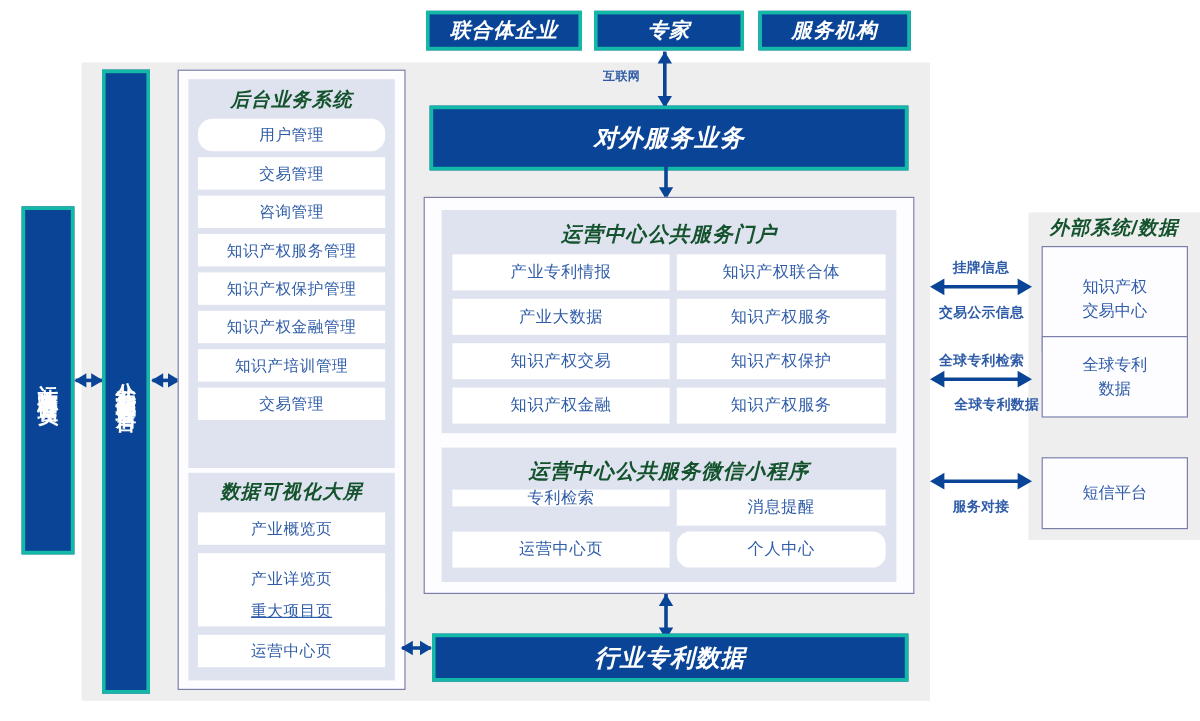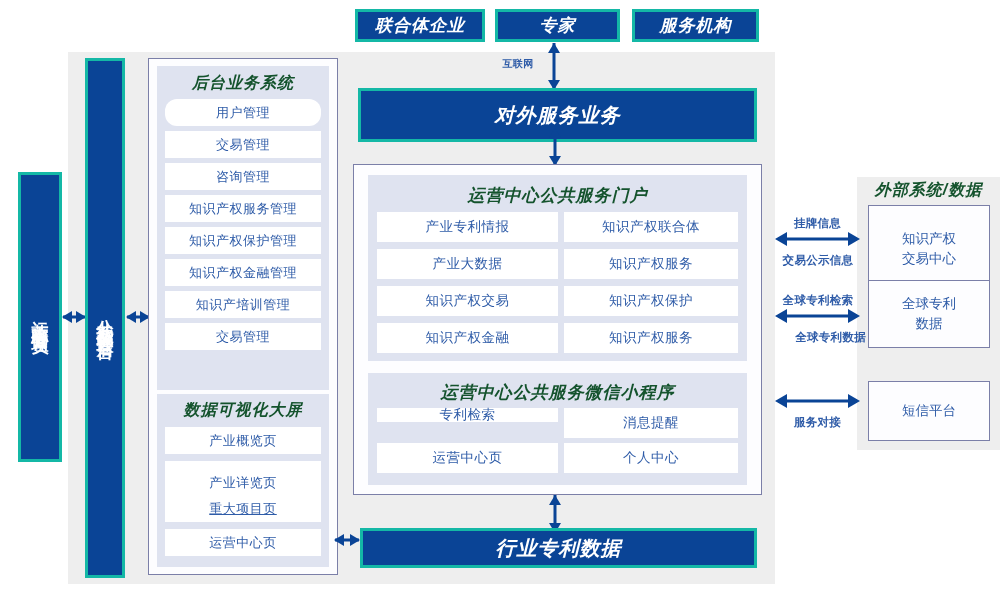--- a/index.html
+++ b/index.html
@@ -150,21 +150,21 @@
 <div class="abs cell" style="left:564px;top:286px;width:174px;height:30px;font-size:13.5px;">知识产权保护</div>
 <div class="abs cell" style="left:377px;top:323px;width:181px;height:30px;font-size:13.5px;">知识产权金融</div>
 <div class="abs cell" style="left:564px;top:323px;width:174px;height:30px;font-size:13.5px;">知识产权服务</div>
 
 <div class="abs lavpanel" style="left:368px;top:373px;width:379px;height:112px;"></div>
 <div class="abs panel-title" style="left:368px;top:381px;width:379px;font-size:17px;">运营中心公共服务微信小程序</div>
 
 <div class="abs cell" style="left:377px;top:408px;width:181px;height:14px;font-size:13.5px;">专利检索</div>
 <div class="abs cell" style="left:564px;top:408px;width:174px;height:30px;font-size:13.5px;">消息提醒</div>
 <div class="abs cell" style="left:377px;top:443px;width:181px;height:30px;font-size:13.5px;">运营中心页</div>
-<div class="abs cell" style="left:564px;top:443px;width:174px;height:30px;font-size:13.5px;">个人中心</div>
+<div class="abs cell" style="left:564px;top:443px;width:174px;height:30px;font-size:13.5px;border-radius:11px;">个人中心</div>
 
 <div class="abs" style="left:543px;top:495px;width:30px;height:38px;">
   <svg width="30" height="38" viewBox="0 0 30 38">
     <path d="M12 38 L12 0" stroke="#0a4496" stroke-width="3" fill="none"></path>
     <path d="M12 0 L6 10 L18 10 Z" fill="#0a4496"></path>
     <path d="M12 38 L6 28 L18 28 Z" fill="#0a4496"></path>
   </svg>
 </div>
 
 <div class="abs" style="left:334px;top:530px;width:26px;height:22px;">

